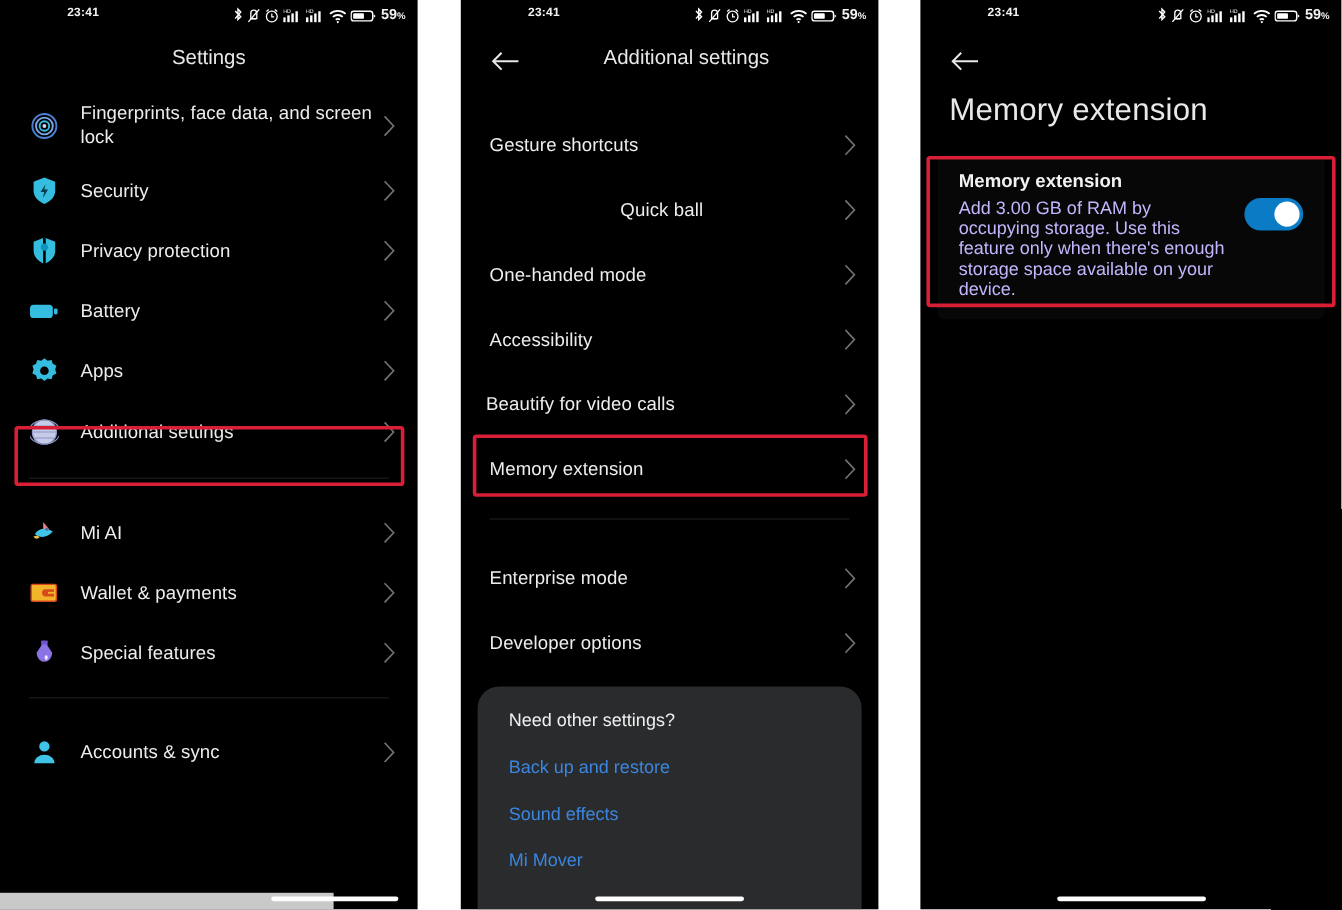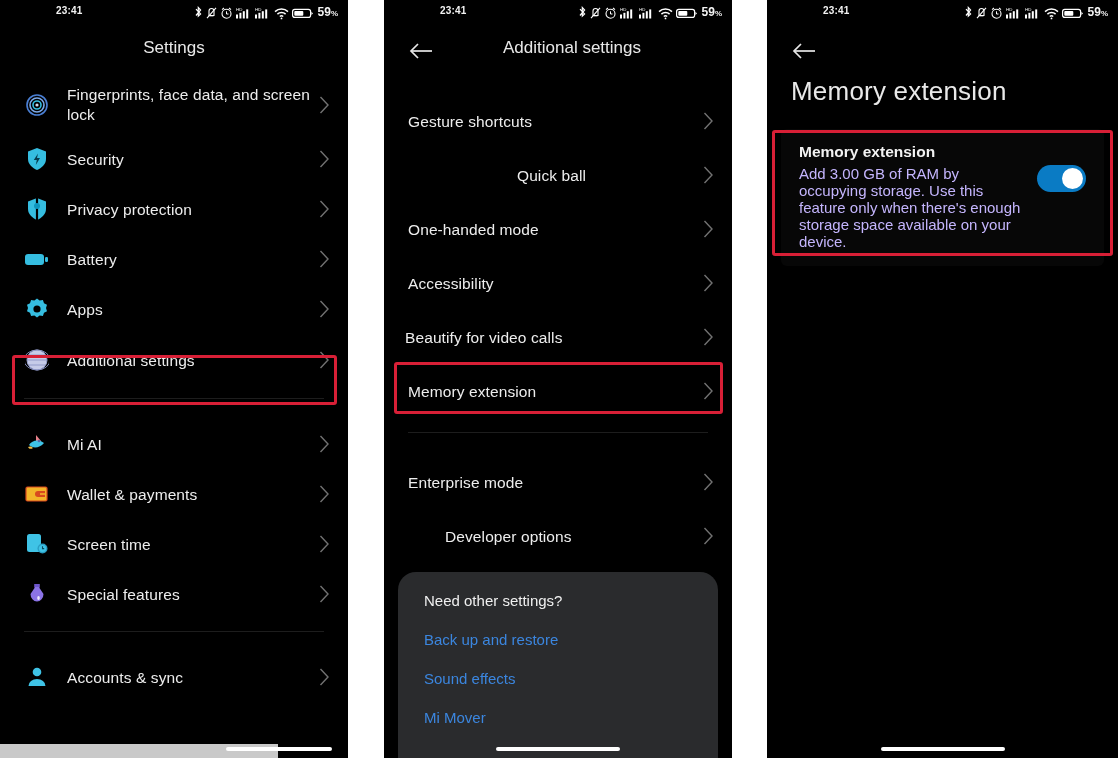--- a/index.html
+++ b/index.html
@@ -407,34 +407,20 @@
               <path d="M13 8 h7 v6 h-7 a3 3 0 0 1 0 -6 z" fill="#d8491f"></path>
               <rect x="15" y="10.2" width="5" height="1.6" fill="#f2b429"></rect>
             </svg>
         </span>
         <span class="label">Wallet &amp; payments</span>
         <svg class="chev" viewBox="0 0 11 18">
             <path d="M1.5 1 L9 9 L1.5 17" fill="none" stroke="#cfcfcf" stroke-width="1.4"></path>
           </svg>
       </div>
 
-      <div class="row">
-        <span class="ico">
-          <svg width="24" height="24" viewBox="0 0 24 24">
-              <rect x="2" y="2" width="14" height="18" rx="2.5" fill="#3fc3e6"></rect>
-              <circle cx="17.5" cy="16.5" r="5" fill="#2a9ec4"></circle>
-              <circle cx="17.5" cy="16.5" r="3.6" fill="#3fc3e6"></circle>
-              <path d="M17.5 14.2 v2.4 h1.7" stroke="#0b4b5e" stroke-width="1.1" fill="none"></path>
-            </svg>
-        </span>
-        <span class="label">Screen time</span>
-        <svg class="chev" viewBox="0 0 11 18">
-            <path d="M1.5 1 L9 9 L1.5 17" fill="none" stroke="#cfcfcf" stroke-width="1.4"></path>
-          </svg>
-      </div>
 
       <div class="row">
         <span class="ico">
           <svg width="24" height="24" viewBox="0 0 24 24">
               <path d="M9.5 2 h5 v4 l4 6 a6.5 7.5 0 1 1 -13 0 l4 -6 z" fill="#8b73e6"></path>
               <path d="M9.5 2 h5 v3 h-5 z" fill="#6d55cc"></path>
               <ellipse cx="13.5" cy="16" rx="1.3" ry="2" fill="#ffffff" opacity=".85"></ellipse>
             </svg>
         </span>
         <span class="label">Special features</span>
@@ -570,21 +556,21 @@
     <div class="divider"></div>
     <div style="height:22px;"></div>
 
     <div class="list">
       <div class="row" style="min-height:54px;">
         <span class="label">Enterprise mode</span>
         <svg class="chev" viewBox="0 0 11 18">
             <path d="M1.5 1 L9 9 L1.5 17" fill="none" stroke="#cfcfcf" stroke-width="1.4"></path>
           </svg>
       </div>
-      <div class="row" style="min-height:54px;margin-left:37px;">
+      <div class="row" style="min-height:54px;">
         <span class="label">Developer options</span>
         <svg class="chev" viewBox="0 0 11 18">
             <path d="M1.5 1 L9 9 L1.5 17" fill="none" stroke="#cfcfcf" stroke-width="1.4"></path>
           </svg>
       </div>
     </div>
 
     <div class="need-card">
       <div class="need-title">Need other settings?</div>
       <a class="need-link">Back up and restore</a>

